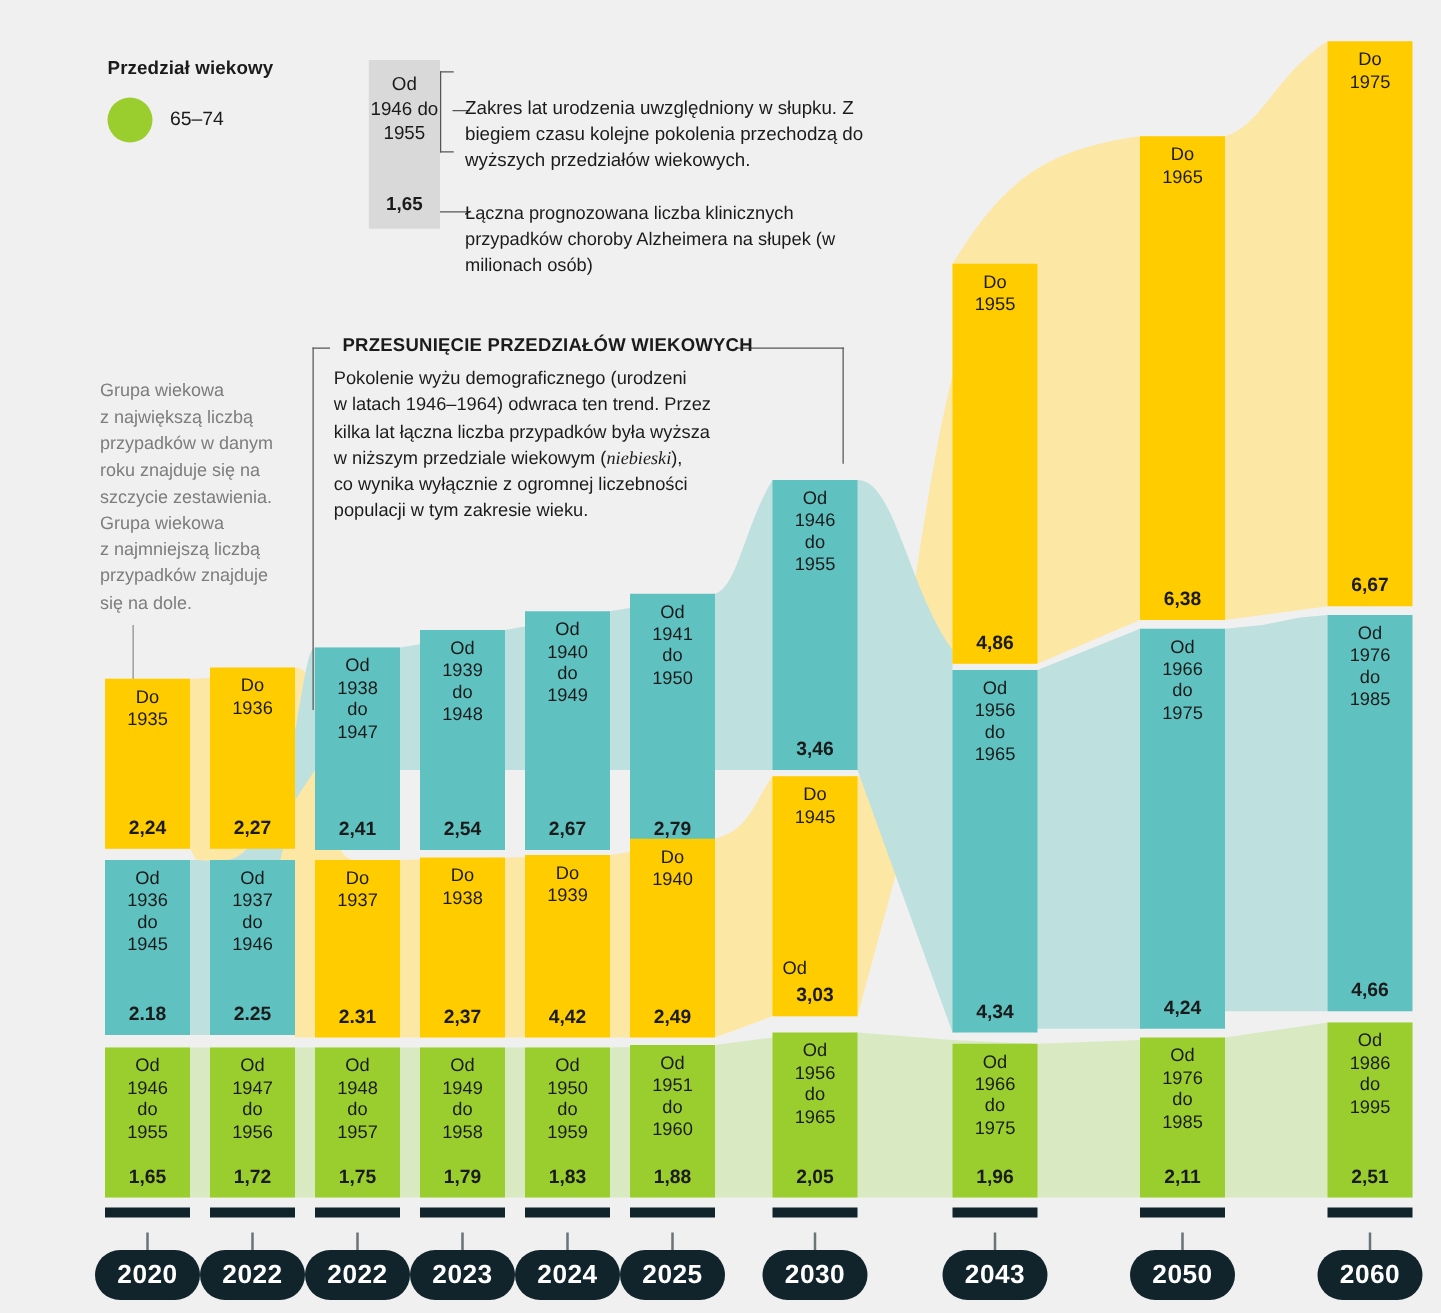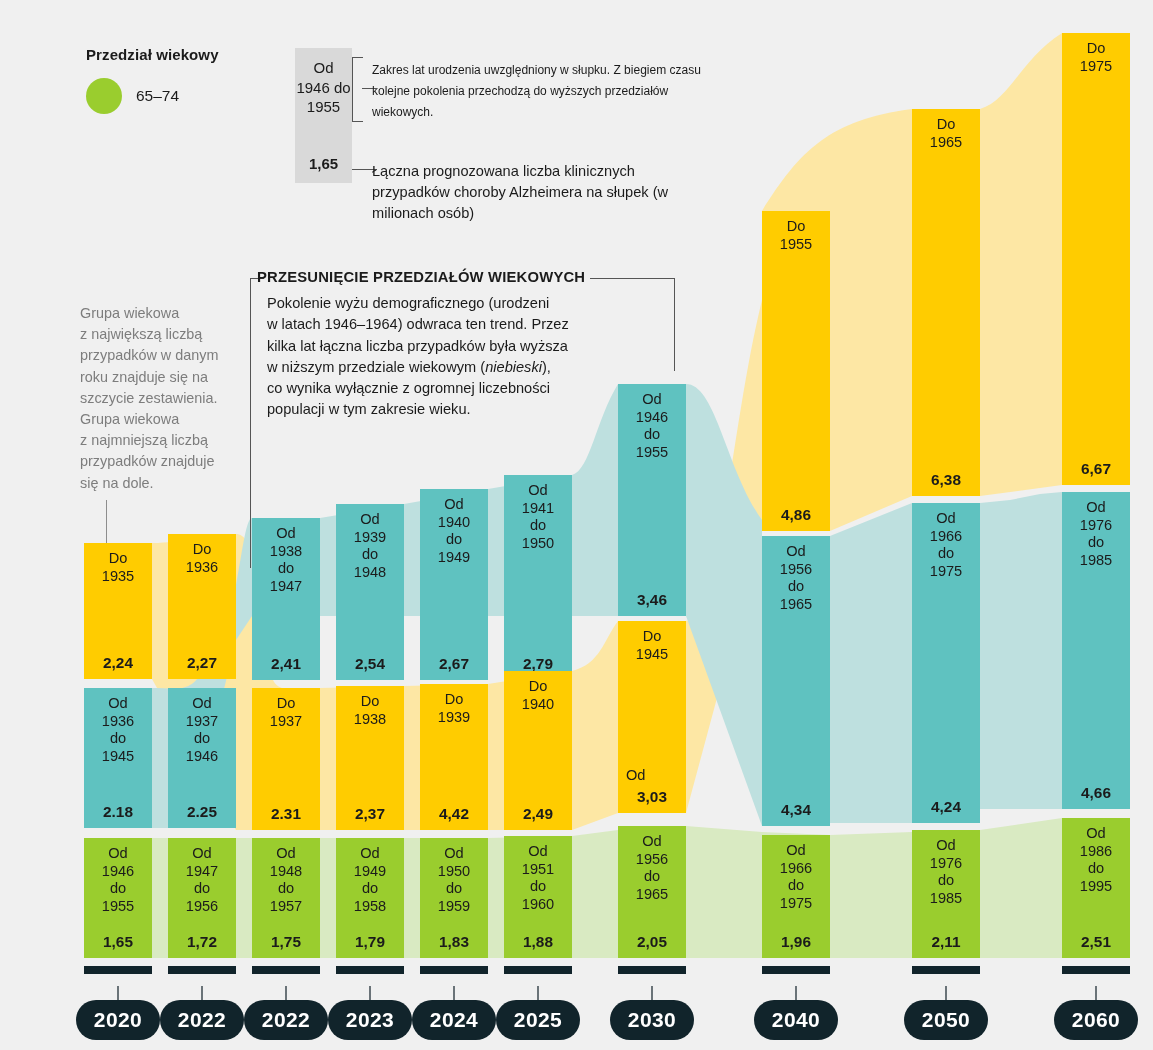--- a/index.html
+++ b/index.html
@@ -31,48 +31,48 @@
   }
   #keybox .kb-val{
     position:absolute;left:0;top:107px;width:57px;
     text-align:center;font-size:15px;font-weight:bold;
   }
   .key-brace{position:absolute;border:1px solid #555;border-right:none;}
   #brace-1{left:352px;top:57px;width:10px;height:63px;}
   #brace-1-stem{position:absolute;left:362px;top:88px;width:14px;height:1px;background:#555;}
   #lead-2{position:absolute;left:352px;top:169px;width:25px;height:1px;background:#555;}
 
-  #key-text-1{position:absolute;left:372px;top:60px;width:340px;font-size:12px;line-height:21px;}
+  #key-text-1{position:absolute;left:372px;top:76px;width:340px;font-size:15px;line-height:21px;}
   #key-text-2{position:absolute;left:372px;top:161px;width:340px;font-size:14.6px;line-height:21px;}
 
   
   #left-note{
     position:absolute;left:80px;top:303px;width:165px;
     font-size:14.4px;line-height:21.2px;color:#7d7d7d;
     white-space:pre-line;
   }
   #left-note-line{position:absolute;left:106px;top:500px;width:1px;height:48px;background:#8d8d8d;}
   #left-note-dot{position:absolute;left:102px;top:544px;width:9px;height:9px;border-radius:50%;background:#8d8d8d;}
 
   
   #shift-box{position:absolute;left:250px;top:278px;width:425px;height:290px;}
   #shift-box .edge{position:absolute;background:#555;}
   #shift-box .e-left{left:0;top:0;width:1px;height:290px;}
   #shift-box .e-top-l{left:0;top:0;width:14px;height:1px;}
   #shift-box .e-top-r{left:340px;top:0;width:85px;height:1px;}
   #shift-box .e-right{left:424px;top:0;width:1px;height:93px;}
   #shift-title{
-    position:absolute;left:7px;top:-9px;
+    position:absolute;left:24px;top:-9px;
     font-size:14.8px;font-weight:bold;letter-spacing:.2px;
   }
   #shift-body{
     position:absolute;left:17px;top:15px;width:340px;
     font-size:14.6px;line-height:21.3px;white-space:pre-line;
   }
-  #shift-body i{font-style:italic;}
+  #shift-body i{font-style:italic;font-family:Liberation Serif, serif;}
 
   
   #chart{position:absolute;left:0;top:0;width:1153px;height:1050px;}
   svg.ribbons{position:absolute;left:0;top:0;}
 
   .bar{position:absolute;box-sizing:border-box;}
   .bar .yrs{
     position:absolute;left:0;right:0;top:7px;
     text-align:center;font-size:14.6px;line-height:17.6px;
     white-space:pre-line;
@@ -358,21 +358,21 @@
       </div>
       <div class="bar" style="left: 762px; top: 835px; width: 68px; height: 123px; background: rgb(154, 205, 46);">
         <div class="yrs">Od
 1966
 do
 1975</div>
         <div class="val">1,96</div>
       </div>
       <div class="axis-tick" style="left: 762px; top: 966px; width: 68px;"></div>
       <div class="axis-stem" style="left: 795px; top: 986px;"></div>
-      <div class="year-pill" style="left: 754px; top: 1000px; width: 84px;">2040</div>
+      <div class="year-pill" style="left: 754px; top: 1000px; width: 84px;">2043</div>
       <div class="bar" style="left: 912px; top: 109px; width: 68px; height: 387px; background: rgb(255, 204, 0);">
         <div class="yrs">Do
 1965</div>
         <div class="val">6,38</div>
       </div>
       <div class="bar" style="left: 912px; top: 503px; width: 68px; height: 320px; background: rgb(95, 194, 192);">
         <div class="yrs">Od
 1966
 do
 1975</div>

